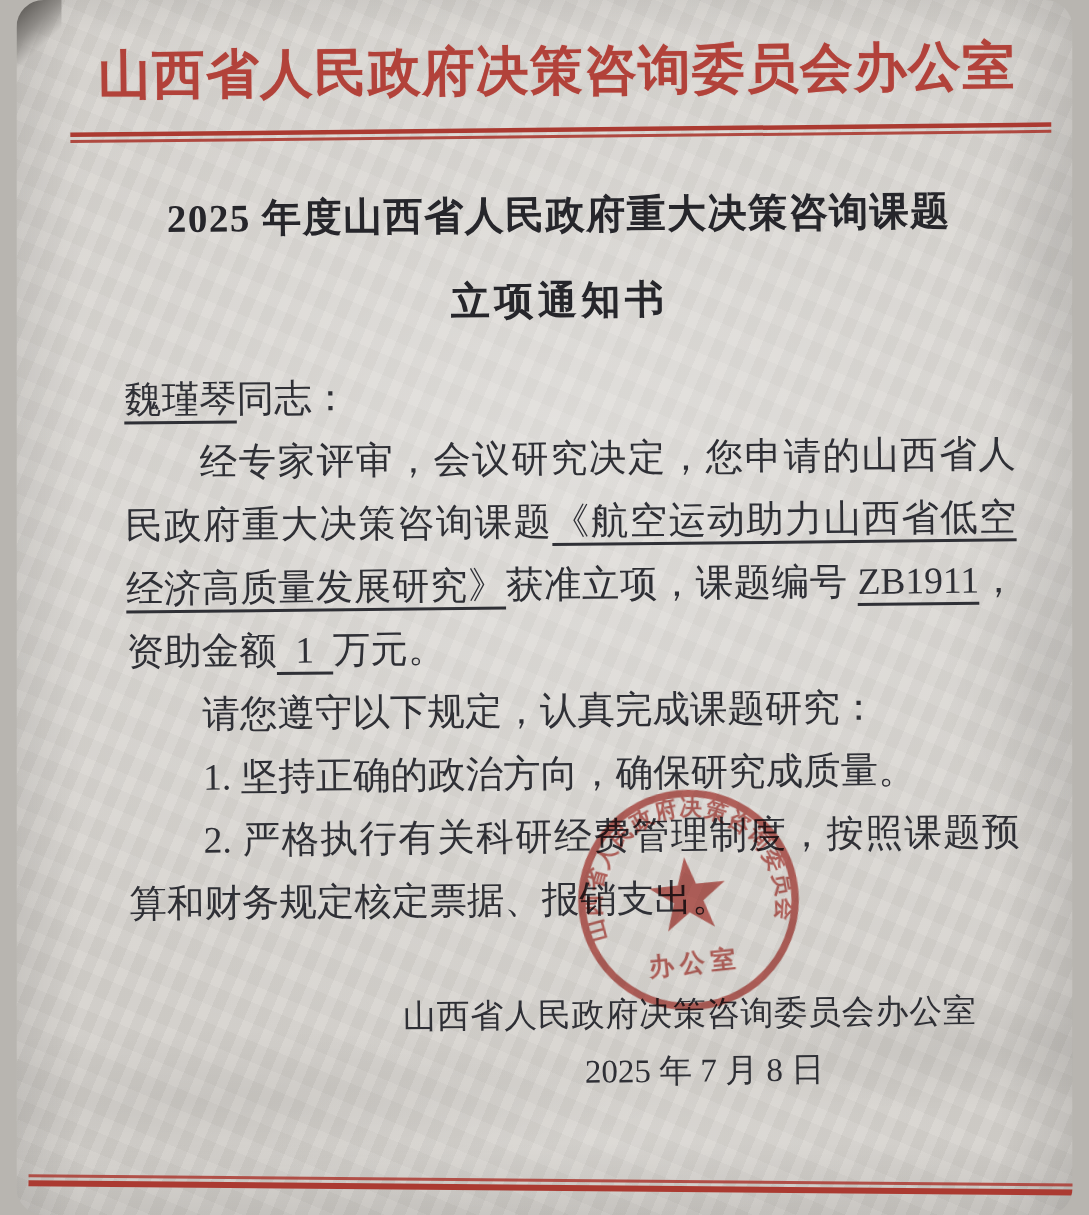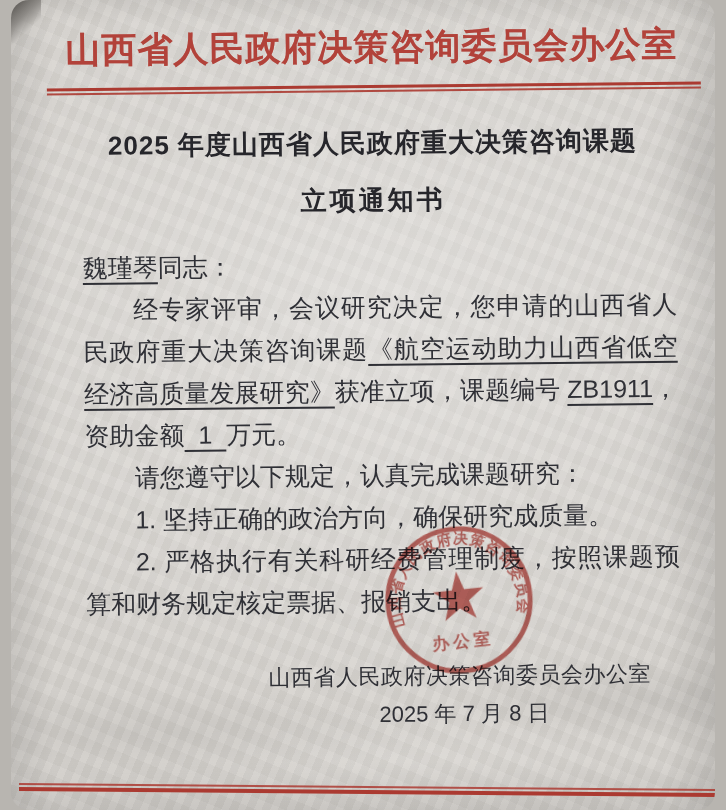--- a/index.html
+++ b/index.html
@@ -11,21 +11,21 @@
     overflow:hidden;
     background-color:#d6d3ce;
     background-image:
       radial-gradient(120% 85% at 52% 38%, rgba(255,255,255,.30), rgba(255,255,255,0) 62%),
       linear-gradient(to right, rgba(0,0,0,.08), rgba(0,0,0,0) 6%),
       linear-gradient(to left, rgba(0,0,0,.09), rgba(0,0,0,0) 7%),
       linear-gradient(to top, rgba(0,0,0,.07), rgba(0,0,0,0) 6%),
       linear-gradient(to bottom, rgba(0,0,0,.05), rgba(0,0,0,0) 3%),
       repeating-linear-gradient(113deg, rgba(255,255,255,.05) 0 7px, rgba(0,0,0,.028) 7px 15px),
       repeating-linear-gradient(23deg, rgba(255,255,255,.03) 0 11px, rgba(0,0,0,.02) 11px 24px);
-    font-family:Liberation Sans, sans-serif;
+    font-family:Liberation Serif, serif;
     color:var(--ink,#2f3036);
     border-radius:18px;
   }
   
   .crease{position:absolute;pointer-events:none;}
   .crease.c1{left:0;top:640px;width:726px;height:170px;
     background:
       radial-gradient(60% 40% at 18% 55%, rgba(0,0,0,.05), rgba(0,0,0,0) 70%),
       radial-gradient(50% 45% at 55% 70%, rgba(255,255,255,.10), rgba(255,255,255,0) 70%),
       radial-gradient(40% 35% at 88% 35%, rgba(0,0,0,.06), rgba(0,0,0,0) 70%);}

